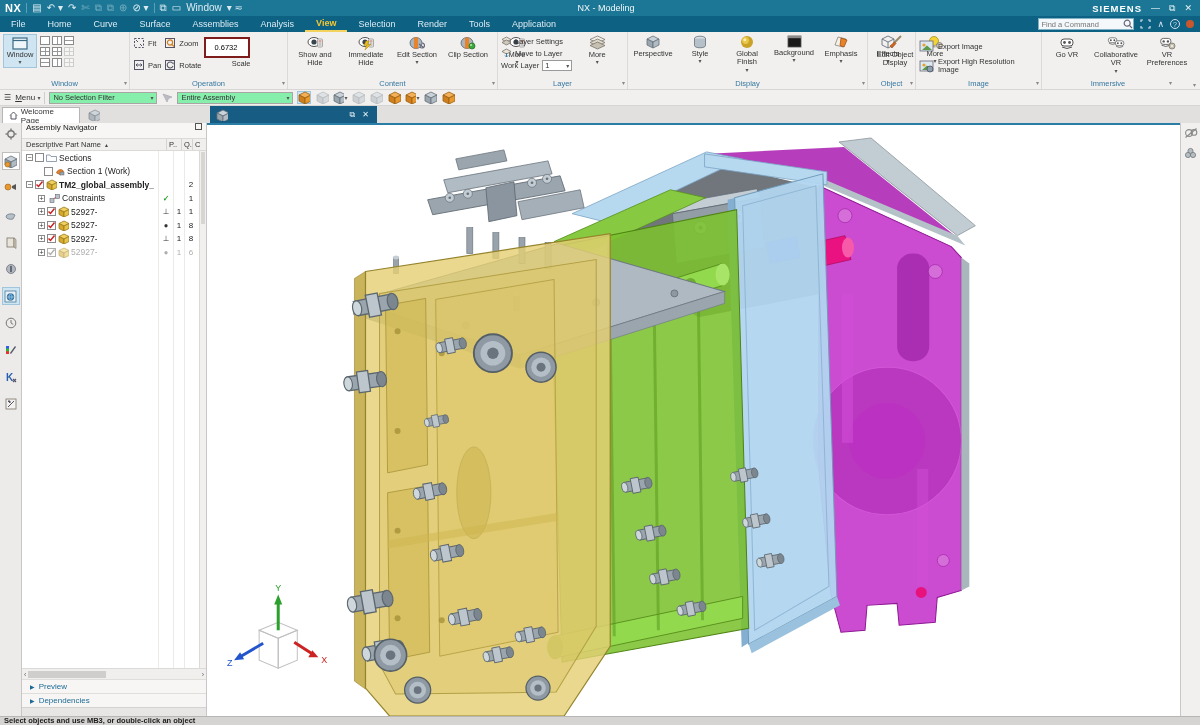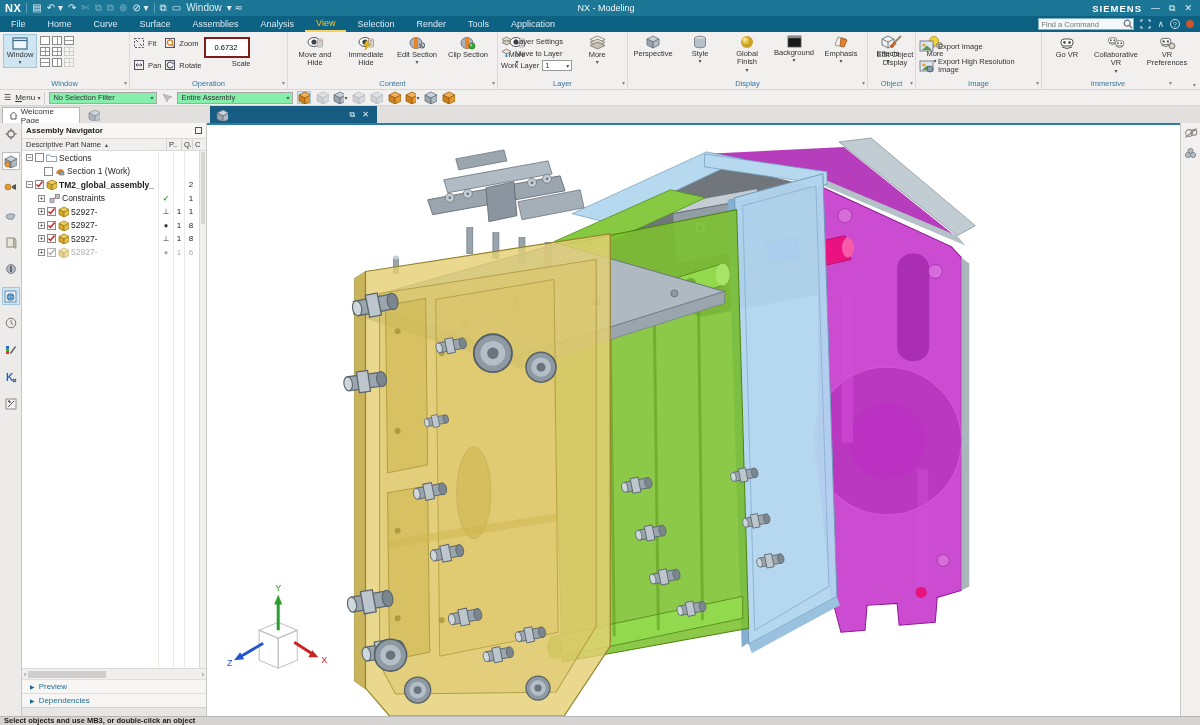--- a/index.html
+++ b/index.html
@@ -14,21 +14,21 @@
   .qi.dim { opacity:.45; }
   .qsep { width:1px; height:10px; background:#5aa0b8; }
   .win-title { position:absolute; left:12px; right:0; text-align:center; font-size:9px; color:#f2f8fa; pointer-events:none; }
   .tb-right { margin-left:auto; display:flex; align-items:center; gap:9px; padding-right:8px; }
   .brand { font-weight:bold; letter-spacing:1px; font-size:9.5px; color:#fff; }
   .wbtn { font-size:9px; color:#e8f2f6; }
 
   
   .menurow { height:16px; background:#0d6183; display:flex; align-items:stretch; position:relative; }
   .mtab { padding:0 11px; font-size:9px; color:#dcebf2; display:flex; align-items:center; }
-  .mtab.active { color:#f5c832; border-bottom:2px solid #f3d25e; font-weight:normal; }
+  .mtab.active { color:#f5c832; border-bottom:2px solid #f3d25e; font-weight:bold; }
   .menurow-right { margin-left:auto; display:flex; align-items:center; gap:6px; padding-right:6px; }
   .findbox { width:96px; height:12px; background:#f4f8fa; border:1px solid #7fb0c4; display:flex; align-items:center; }
   .findbox input { flex:1; border:none; background:transparent; font-size:7.5px; color:#6a7a84; padding:0 2px; outline:none; width:80px; font-family:"Liberation Sans",sans-serif;}
   .mr-ic { color:#cfe2ea; font-size:9px; line-height:10px; }
   .helpc { width:10px; height:10px; border:1px solid #cfe2ea; border-radius:50%; font-size:7px; text-align:center; line-height:9px; color:#cfe2ea; }
   .reddot { width:8px; height:8px; border-radius:50%; background:#c8572e; }
 
   
   .ribbon { height:58px; background:#f1f0ef; border-bottom:1px solid #d8d6d4; display:flex; position:relative; }
   .rgroup { position:relative; border-right:1px solid #dcdad8; padding:2px 3px 12px 3px; display:flex; align-items:flex-start; gap:3px; }
@@ -73,21 +73,21 @@
   .tctl { color:#e8f2f6; font-size:8px; padding:0 2px; }
 
   
   .main { height:593px; display:flex; }
   .resourcebar { width:22px; background:#ecebea; border-right:1px solid #c9c7c5; display:flex; flex-direction:column; align-items:center; padding-top:2px; }
   .rbi { width:18px; height:18px; display:flex; align-items:center; justify-content:center; margin-bottom:9px; }
   .rbi.active { background:#fff; border:1px solid #c0bebc; }
   .rbi.webactive { background:#cfe6f2; border:1px solid #9fc6dc; }
 
   .navpanel { width:185px; background:#f7f6f5; border-right:1px solid #c9c7c5; display:flex; flex-direction:column; }
-  .nav-title { height:15px; display:flex; align-items:center; font-size:8px; color:#222; padding:0 4px;font-weight:bold; }
+  .nav-title { height:15px; display:flex; align-items:flex-start; font-size:8px; color:#222; padding:0 4px; }
   .dock { width:7px; height:7px; border:1px solid #555; margin-left:auto; }
   .nav-cols { height:13px; background:#f0efee; border-top:1px solid #dcdad8; border-bottom:1px solid #dcdad8; display:flex; align-items:center; font-size:7.5px; color:#333; }
   .hc-name { flex:1; padding-left:4px; }
   .hc { border-left:1px solid #d5d3d1; padding-left:2px; height:100%; display:flex; align-items:center; }
   .hc.p { width:15px; } .hc.q { width:11px; } .hc.c { width:14px; }
   .sortar { font-size:5px; margin-left:3px; color:#444; }
   .nav-tree { flex:1; background:#fff; position:relative; font-size:8.5px; color:#222; overflow:hidden; }
   .colline { position:absolute; top:0; bottom:0; width:1px; background:#eceae6; }
   .vscroll { position:absolute; right:0; top:0; bottom:0; width:7px; background:#f1f0ee; border-left:1px solid #dcdad6; }
   .vthumb { position:absolute; top:1px; left:1px; right:1px; height:72px; background:#d8d6d3; }
@@ -281,21 +281,21 @@
       <span class="scalelab">Scale</span>
     </div>
     <div class="gf"><span>Operation</span><span class="gfc">▾</span></div>
   </div>
 
   <div class="rgroup" style="width:210px">
     <div class="rbb">
         <svg width="16" height="15">
           <use href="#d-eye"></use>
         </svg>
-        <span class="rbl">Move and Hide</span>
+        <span class="rbl">Show and Hide</span>
       </div>
     <div class="rbb">
         <svg width="16" height="15">
           <use href="#d-eye"></use>
           <polygon points="8,6 11,6 9,10 13,9 7,15 8.5,10 6,10.5" fill="#f2c018" stroke="#a88008" stroke-width="0.5"></polygon>
         </svg>
         <span class="rbl">Immediate Hide</span>
       </div>
     <div class="rbb">
         <svg width="16" height="15">

